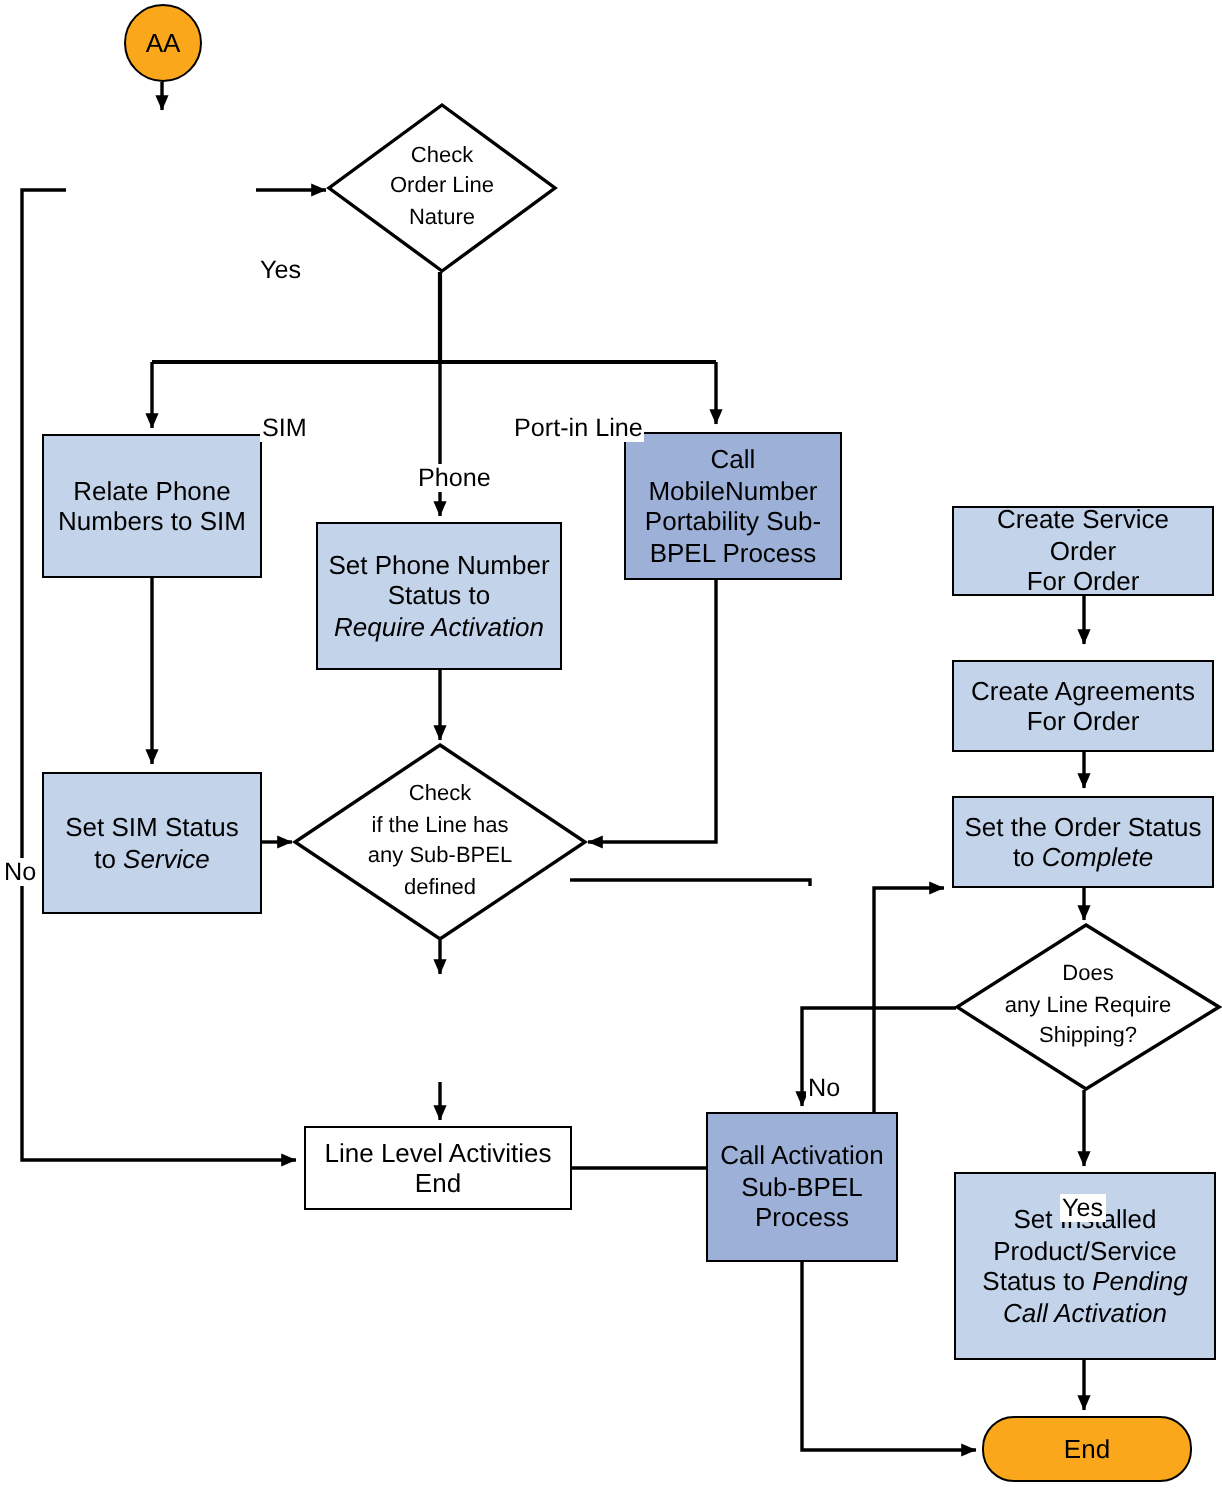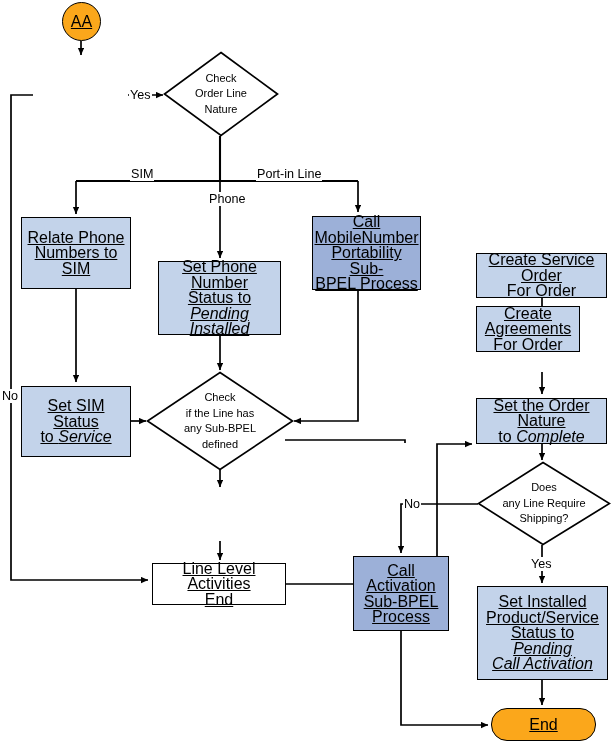--- a/index.html
+++ b/index.html
@@ -10,23 +10,22 @@
     font-family:"Liberation Sans", sans-serif;
     overflow:hidden;
   }
   svg.edges{position:absolute;left:0;top:0;width:611px;height:747px;}
   .node{
     position:absolute;
     box-sizing:border-box;
     display:flex;align-items:center;justify-content:center;
     text-align:center;
     color:#000000;
-    font-size:16px;
+    font-size:13px;
     line-height:15.5px;
-    text-decoration:underline;
   }
   .box{
     border:1.6px solid #000000;
     padding:4px 4px;
   }
   .fill-light{background:#c3d3ea;}
   .fill-dark{background:#9cb0d8;}
   .fill-white{background:#ffffff;}
   .terminator{
     background:#FBA71B;
@@ -47,20 +46,21 @@
     pointer-events:none;
   }
   .edge-label{
     position:absolute;
     font-size:12.6px;
     color:#000000;
     background:#ffffff;
     padding:0 1px;
     white-space:nowrap;
     line-height:14px;
+    margin-top:40px;
   }
   i{font-style:italic;}
 </style>
 </head>
 <body>
 
 <div id="stage">
 
   <svg class="edges" viewBox="0 0 611 747">
     <defs>
@@ -137,21 +137,21 @@
     <div>
       <span>Relate Phone</span><br>
       <span>Numbers to SIM</span>
     </div>
   </div>
 
   <div class="node box fill-light" style="left:158px;top:261px;width:123px;height:74px;">
     <div>
       <span>Set Phone Number</span><br>
       <span>Status to</span><br>
-      <i>Pending Installed</i>
+      <i>Require Activation</i>
     </div>
   </div>
 
   <div class="node box fill-dark" style="left:312px;top:216px;width:109px;height:74px;">
     <div>
       <span>Call</span><br>
       <span>MobileNumber</span><br>
       <span>Portability Sub-</span><br>
       <span>BPEL Process</span>
     </div>
@@ -182,30 +182,30 @@
     </div>
   </div>
 
   <div class="node box fill-light" style="left:476px;top:253px;width:131px;height:45px;">
     <div>
       <span>Create Service Order</span><br>
       <span>For Order</span>
     </div>
   </div>
 
-  <div class="node box fill-light" style="left:476px;top:306px;width:104px;height:46px;">
+  <div class="node box fill-light" style="left:476px;top:330px;width:131px;height:46px;">
     <div>
       <span>Create Agreements</span><br>
       <span>For Order</span>
     </div>
   </div>
 
   <div class="node box fill-light" style="left:476px;top:398px;width:131px;height:46px;">
     <div>
-      <span>Set the Order Nature</span><br>
+      <span>Set the Order Status</span><br>
       <span>to </span><i>Complete</i>
     </div>
   </div>
 
   <div class="diamond-wrap" style="left:477px;top:461px;width:134px;height:85px;">
     <svg width="134" height="85">
       <polygon points="66,1.5 132.5,42.5 66,83.5 1.5,42.5" fill="#ffffff" stroke="#000" stroke-width="1.7"></polygon>
     </svg>
     <div class="diamond-label" style="white-space:pre-line;">Does
 any Line Require

